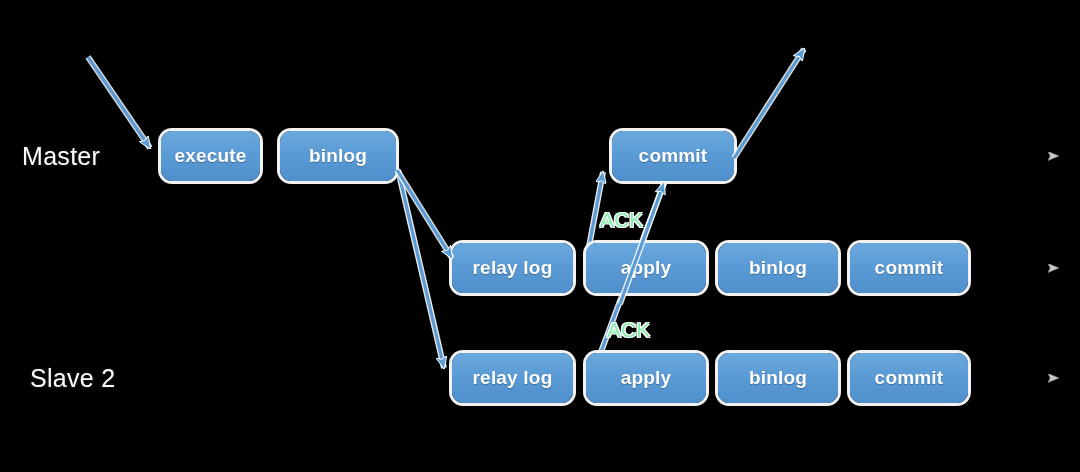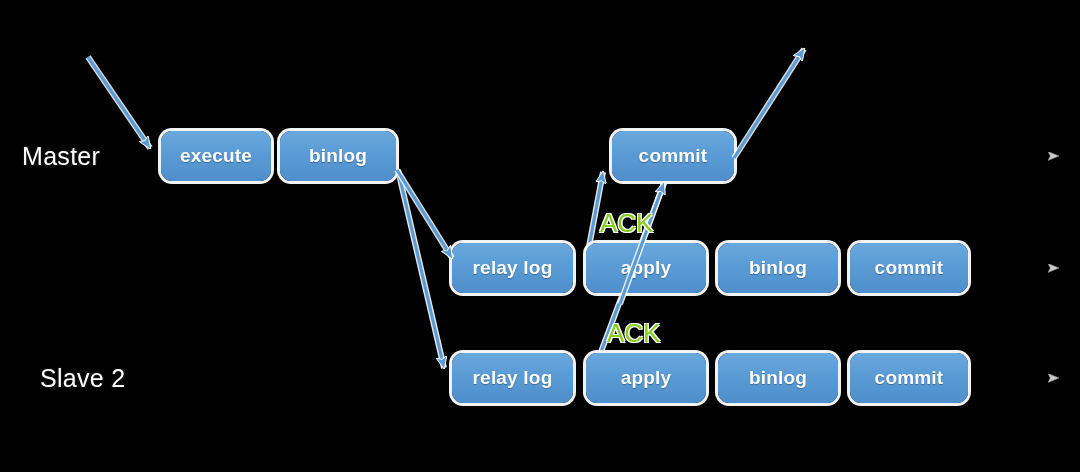--- a/index.html
+++ b/index.html
@@ -50,22 +50,22 @@
   .node-label {
     color: #ffffff;
     font-size: 19px;
     font-weight: bold;
     letter-spacing: 0.2px;
     white-space: nowrap;
     text-shadow: 0 1px 1px rgba(0,0,0,0.30);
   }
   .ack-label {
     position: absolute;
-    color: #84cc16;
-    font-size: 26px;
+    color: #86efac;
+    font-size: 21px;
     font-weight: 400;
     white-space: nowrap;
     text-shadow:
       -1.2px -1.2px 0 #ffffff,
        1.2px -1.2px 0 #ffffff,
       -1.2px  1.2px 0 #ffffff,
        1.2px  1.2px 0 #ffffff;
   }
 </style>
 </head>
@@ -121,23 +121,23 @@
       <line x1="598" y1="360" x2="664" y2="183" stroke="#5b9bd5" stroke-width="3.2"></line>
     </g>
 
     <g>
       <line x1="588" y1="252" x2="603" y2="172" stroke="#ffffff" stroke-width="6" opacity="0.9"></line>
       <line x1="588" y1="252" x2="603" y2="172" stroke="#5b9bd5" stroke-width="3.2" marker-end="url(#blueArrow)"></line>
     </g>
   </svg>
 
   <div class="row-label" style="left:22px; top:142px;">Master</div>
-  <div class="row-label" style="left:40px; top:364px;">Slave 2</div>
-
-  <div class="node-box" style="left:161px; top:131px; width:110px; height:50px;">
+  <div class="row-label" style="left:30px; top:364px;">Slave 2</div>
+
+  <div class="node-box" style="left:161px; top:131px; width:99px; height:50px;">
     <span class="node-label">execute</span>
   </div>
   <div class="node-box" style="left:280px; top:131px; width:116px; height:50px;">
     <span class="node-label">binlog</span>
   </div>
   <div class="node-box" style="left:612px; top:131px; width:122px; height:50px;">
     <span class="node-label">commit</span>
   </div>
 
   <div class="node-box" style="left:452px; top:243px; width:121px; height:50px;">

